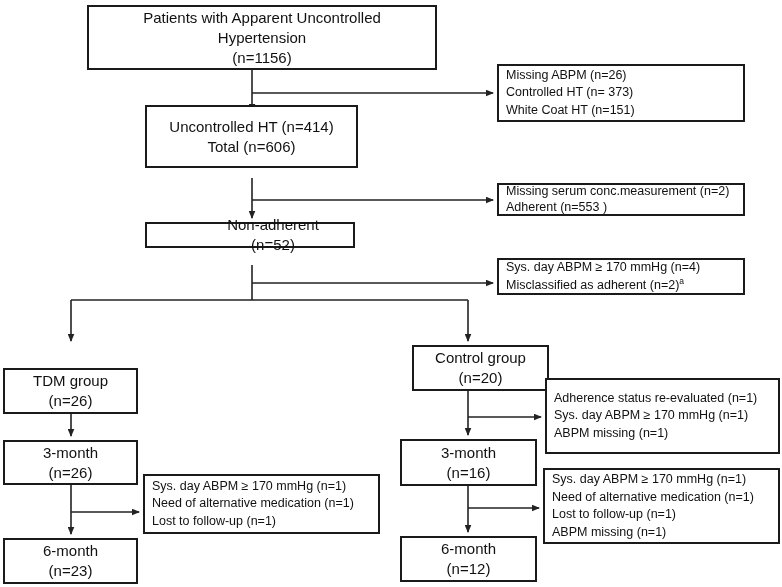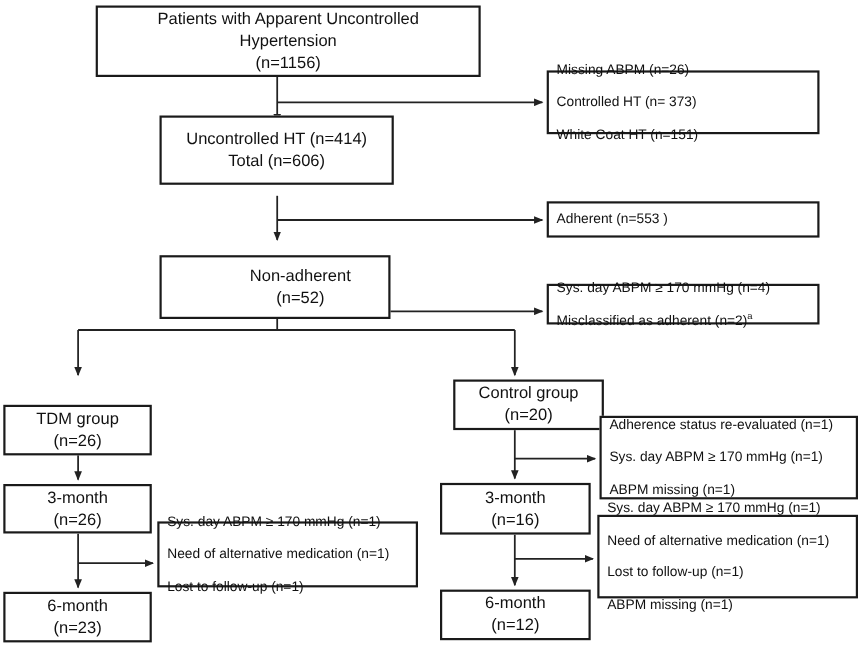--- a/index.html
+++ b/index.html
@@ -21,21 +21,20 @@
   }
   .main {
     align-items:center; text-align:center;
     font-size:15px; line-height:20px;
   }
   .side {
     align-items:flex-start; text-align:right;
     font-size:12.5px; line-height:17.5px;
     padding:0 7px;
     white-space:nowrap;
-    gap:12px;
   }
   .side.tight { line-height:15.5px; }
   .ln { display:block; }
   sup { font-size:8.5px; line-height:0; }
 </style>
 </head>
 <body>
 
 <div class="page">
 
@@ -69,21 +68,21 @@
     <span class="ln">Patients with Apparent Uncontrolled</span>
     <span class="ln">Hypertension</span>
     <span class="ln">(n=1156)</span>
   </div>
 
   <div class="box main" style="left:145px; top:105px; width:213px; height:63px;">
     <span class="ln">Uncontrolled HT (n=414)</span>
     <span class="ln">Total (n=606)</span>
   </div>
 
-  <div class="box main" style="left:145px; top:232px; width:210px; height:58px;padding-left:46px;">
+  <div class="box main" style="left:145px; top:222px; width:210px; height:26px;padding-left:46px;">
     <span class="ln">Non-adherent</span>
     <span class="ln">(n=52)</span>
   </div>
 
   <div class="box main" style="left:3px; top:345px; width:135px; height:46px;margin-top:23px;">
     <span class="ln">TDM group</span>
     <span class="ln">(n=26)</span>
   </div>
 
   <div class="box main" style="left:412px; top:345px; width:137px; height:46px;">
@@ -111,20 +110,21 @@
     <span class="ln">(n=12)</span>
   </div>
 
   <div class="box side" style="left:497px; top:64px; width:248px; height:58px;">
     <span class="ln">Missing ABPM (n=26)</span>
     <span class="ln">Controlled HT (n= 373)</span>
     <span class="ln">White Coat HT (n=151)</span>
   </div>
 
   <div class="box side tight" style="left:497px; top:183px; width:248px; height:33px;">
+    <span class="ln">Missing serum conc.measurement (n=2)</span>
     <span class="ln">Adherent (n=553 )</span>
   </div>
 
   <div class="box side" style="left:497px; top:258px; width:248px; height:37px;">
     <span class="ln">Sys. day ABPM ≥ 170 mmHg (n=4)</span>
     <span class="ln"><span>Misclassified as adherent (n=2)</span><sup>a</sup></span>
   </div>
 
   <div class="box side" style="left:545px; top:378px; width:235px; height:76px;">
     <span class="ln">Adherence status re-evaluated (n=1)</span>

